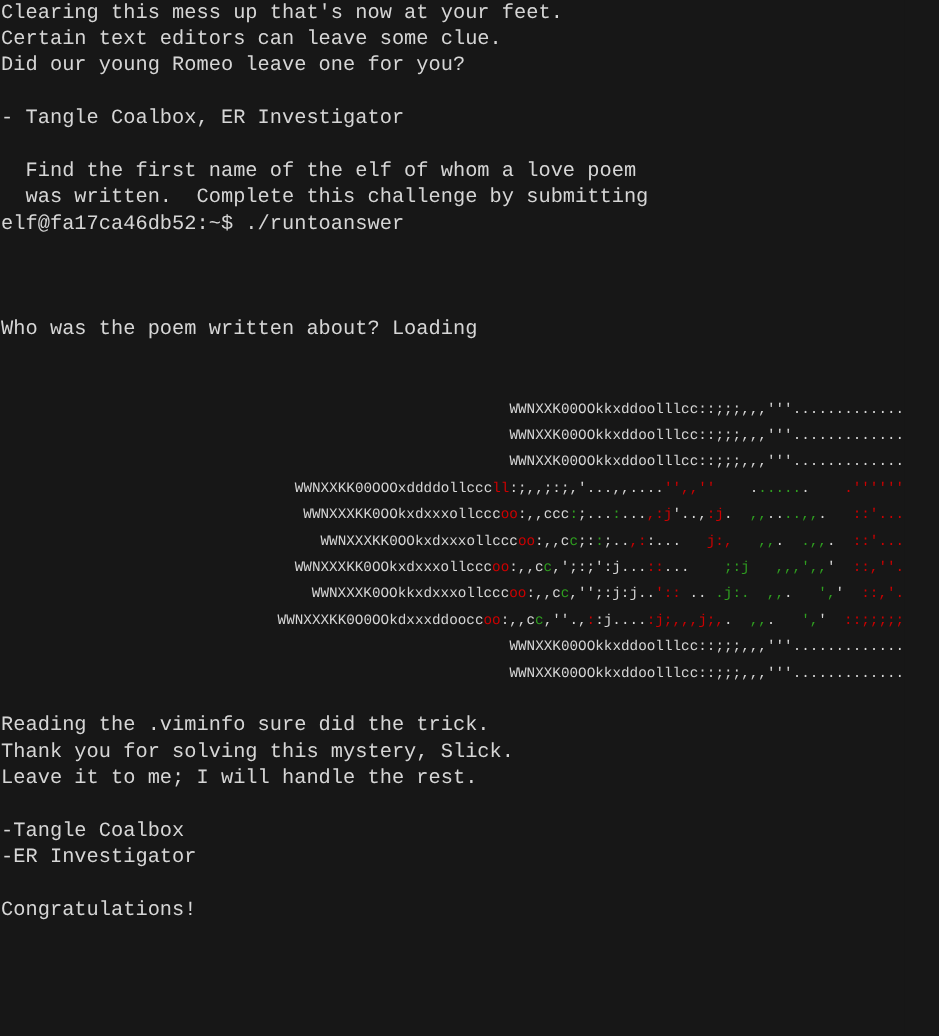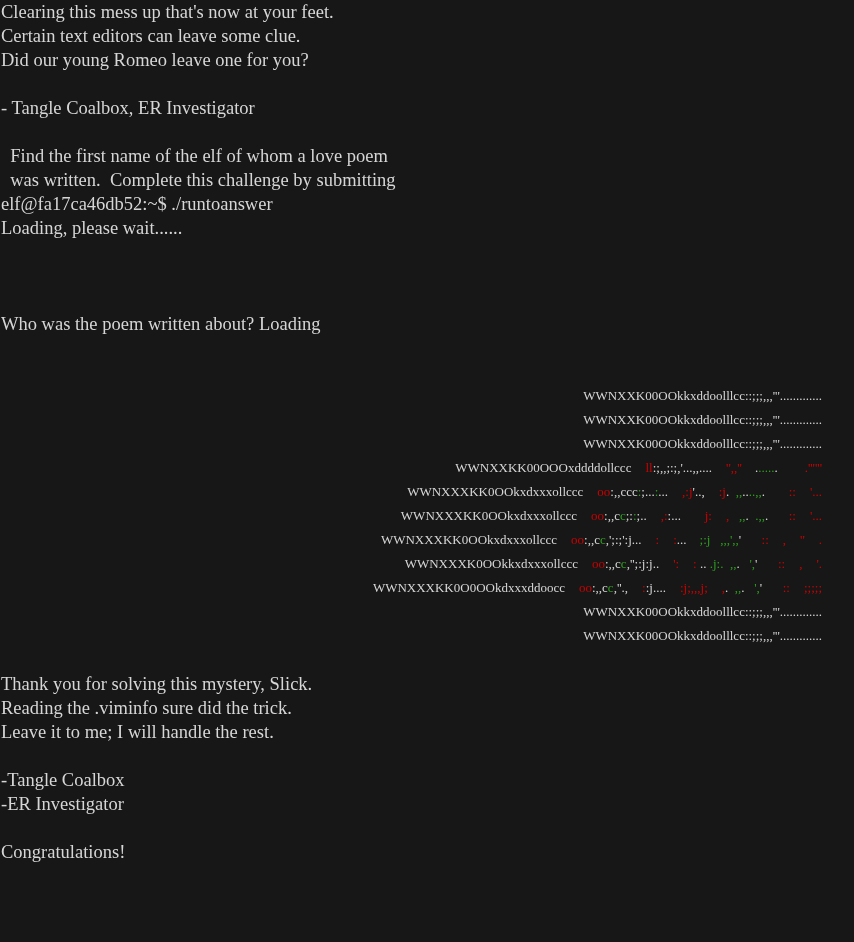--- a/index.html
+++ b/index.html
@@ -11,21 +11,21 @@
     width: 854px;
     height: 942px;
     overflow: hidden;
     font-family: "DejaVu Sans Mono", "Liberation Mono", monospace;
   }
   #terminal {
     width: 822px;
     height: 942px;
     background: #171717;
     color: #d6d6d6;
-    font-family: Liberation Serif, serif;
+    font-family: Liberation Mono, monospace;
     font-size: 18.5px;
     line-height: 24px;
     padding: 0;
     box-sizing: border-box;
     position: relative;
     overflow: hidden;
   }
   .screen-pad {
     padding-left: 1px;
     padding-top: 0px;
@@ -39,40 +39,39 @@
   }
   .line.art {
     font-size: 13px;
     letter-spacing: 0px;
     text-align: right;
   }
   .blank {
     height: 24px;
   }
   .c-def { color: #d6d6d6; }
-  .c-red { color: #cc0000; margin-left: 14px; }
+  .c-red { color: #cc0000; }
   .c-grn { color: #2f9e20; }
 </style>
 </head>
 <body>
 
 <div id="terminal">
   <div class="screen-pad">
 
     <div class="line">Clearing this mess up that's now at your feet.</div>
     <div class="line">Certain text editors can leave some clue.</div>
     <div class="line">Did our young Romeo leave one for you?</div>
     <div class="line blank"></div>
     <div class="line">- Tangle Coalbox, ER Investigator</div>
     <div class="line blank"></div>
     <div class="line">  Find the first name of the elf of whom a love poem</div>
     <div class="line">  was written.  Complete this challenge by submitting</div>
 
     <div class="line">elf@fa17ca46db52:~$ ./runtoanswer</div>
-    <div class="line">Loading, please wait......</div>
 
     <div class="line blank"></div>
     <div class="line blank"></div>
     <div class="line blank"></div>
 
     <div class="line">Who was the poem written about? Loading</div>
 
     <div class="line blank"></div>
     <div class="line blank"></div>
 
@@ -85,22 +84,22 @@
         <div class="line art"><span class="c-def">WWNXXXKK0OOkxdxxxollccc</span><span class="c-red">oo</span><span class="c-def">:,,c</span><span class="c-grn">c</span><span class="c-def">;:</span><span class="c-grn">:</span><span class="c-def">;..</span><span class="c-red">,:</span><span class="c-def">:</span><span class="c-def">...   </span><span class="c-red">j:</span><span class="c-red">,</span><span class="c-def">   </span><span class="c-grn">,,</span><span class="c-def">.  </span><span class="c-grn">.,,</span><span class="c-def">.  </span><span class="c-red">::</span><span class="c-red">'...</span></div>
         <div class="line art"><span class="c-def">WWNXXXKK0OOkxdxxxollccc</span><span class="c-red">oo</span><span class="c-def">:,,c</span><span class="c-grn">c</span><span class="c-def">,';:;</span><span class="c-def">'</span><span class="c-def">:</span><span class="c-def">j...</span><span class="c-red">:</span><span class="c-red">:</span><span class="c-def">...    </span><span class="c-grn">;:</span><span class="c-grn">j</span><span class="c-def">   </span><span class="c-grn">,,,</span><span class="c-grn">'</span><span class="c-grn">,,</span><span class="c-def">'  </span><span class="c-red">::</span><span class="c-red">,</span><span class="c-red">''</span><span class="c-red">.</span></div>
         <div class="line art"><span class="c-def">WWNXXXK0OOkkxdxxxollccc</span><span class="c-red">oo</span><span class="c-def">:,,c</span><span class="c-grn">c</span><span class="c-def">,'';:j:j</span><span class="c-def">..</span><span class="c-red">':</span><span class="c-red">:</span><span class="c-def"> .. </span><span class="c-grn">.j</span><span class="c-grn">:</span><span class="c-grn">.</span><span class="c-def">  </span><span class="c-grn">,,</span><span class="c-def">.   </span><span class="c-grn">'</span><span class="c-grn">,</span><span class="c-def">'  </span><span class="c-red">::</span><span class="c-red">,</span><span class="c-red">'.</span></div>
         <div class="line art"><span class="c-def">WWNXXXKK0O0OOkdxxxddoocc</span><span class="c-red">oo</span><span class="c-def">:,,c</span><span class="c-grn">c</span><span class="c-def">,''.,</span><span class="c-red">:</span><span class="c-def">:</span><span class="c-def">j....</span><span class="c-red">:j;,,,j;</span><span class="c-red">,</span><span class="c-def">.  </span><span class="c-grn">,,</span><span class="c-def">.   </span><span class="c-grn">'</span><span class="c-grn">,</span><span class="c-def">'  </span><span class="c-red">::</span><span class="c-red">;;;;;</span></div>
         <div class="line art"><span class="c-def">WWNXXK00OOkkxddoolllcc::;;;,,,'''.............</span></div>
         <div class="line art"><span class="c-def">WWNXXK00OOkkxddoolllcc::;;;,,,'''.............</span></div>
       </div>
 
     <div class="line blank"></div>
 
+    <div class="line">Reading the .viminfo sure did the trick.</div>
     <div class="line">Thank you for solving this mystery, Slick.</div>
-    <div class="line">Reading the .viminfo sure did the trick.</div>
     <div class="line">Leave it to me; I will handle the rest.</div>
 
     <div class="line blank"></div>
 
     <div class="line">-Tangle Coalbox</div>
     <div class="line">-ER Investigator</div>
 
     <div class="line blank"></div>
 
     <div class="line">Congratulations!</div>

